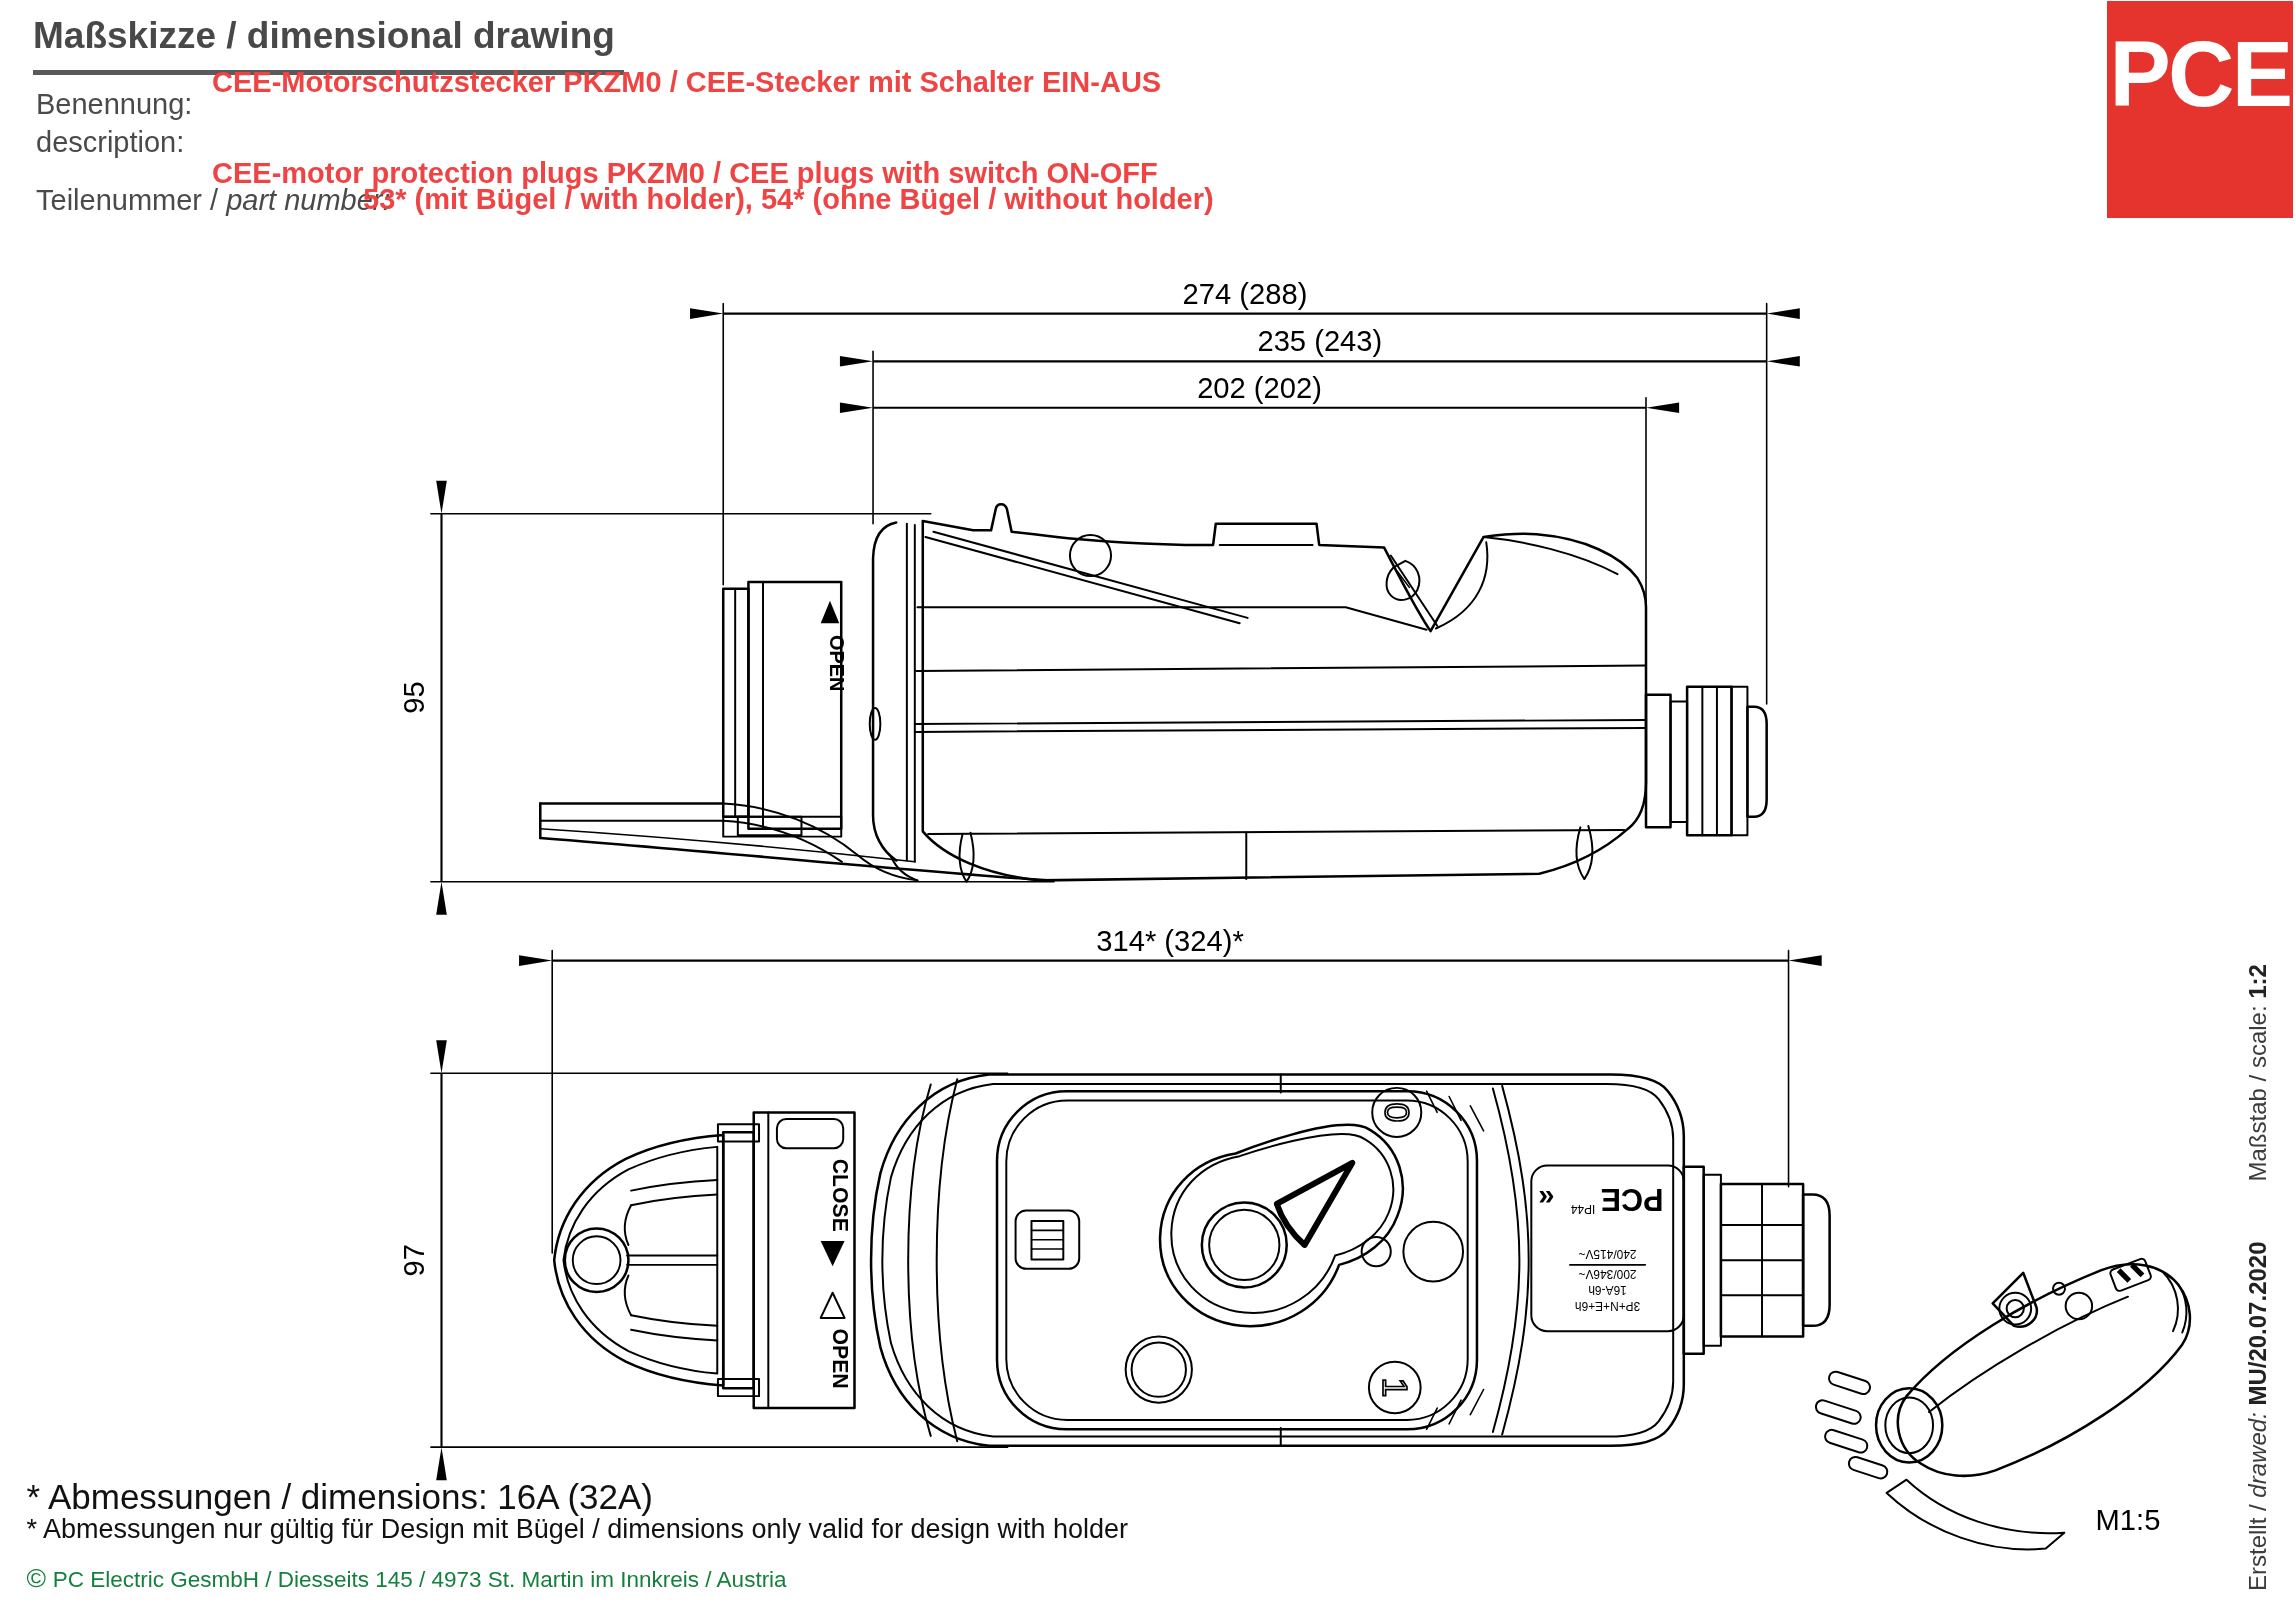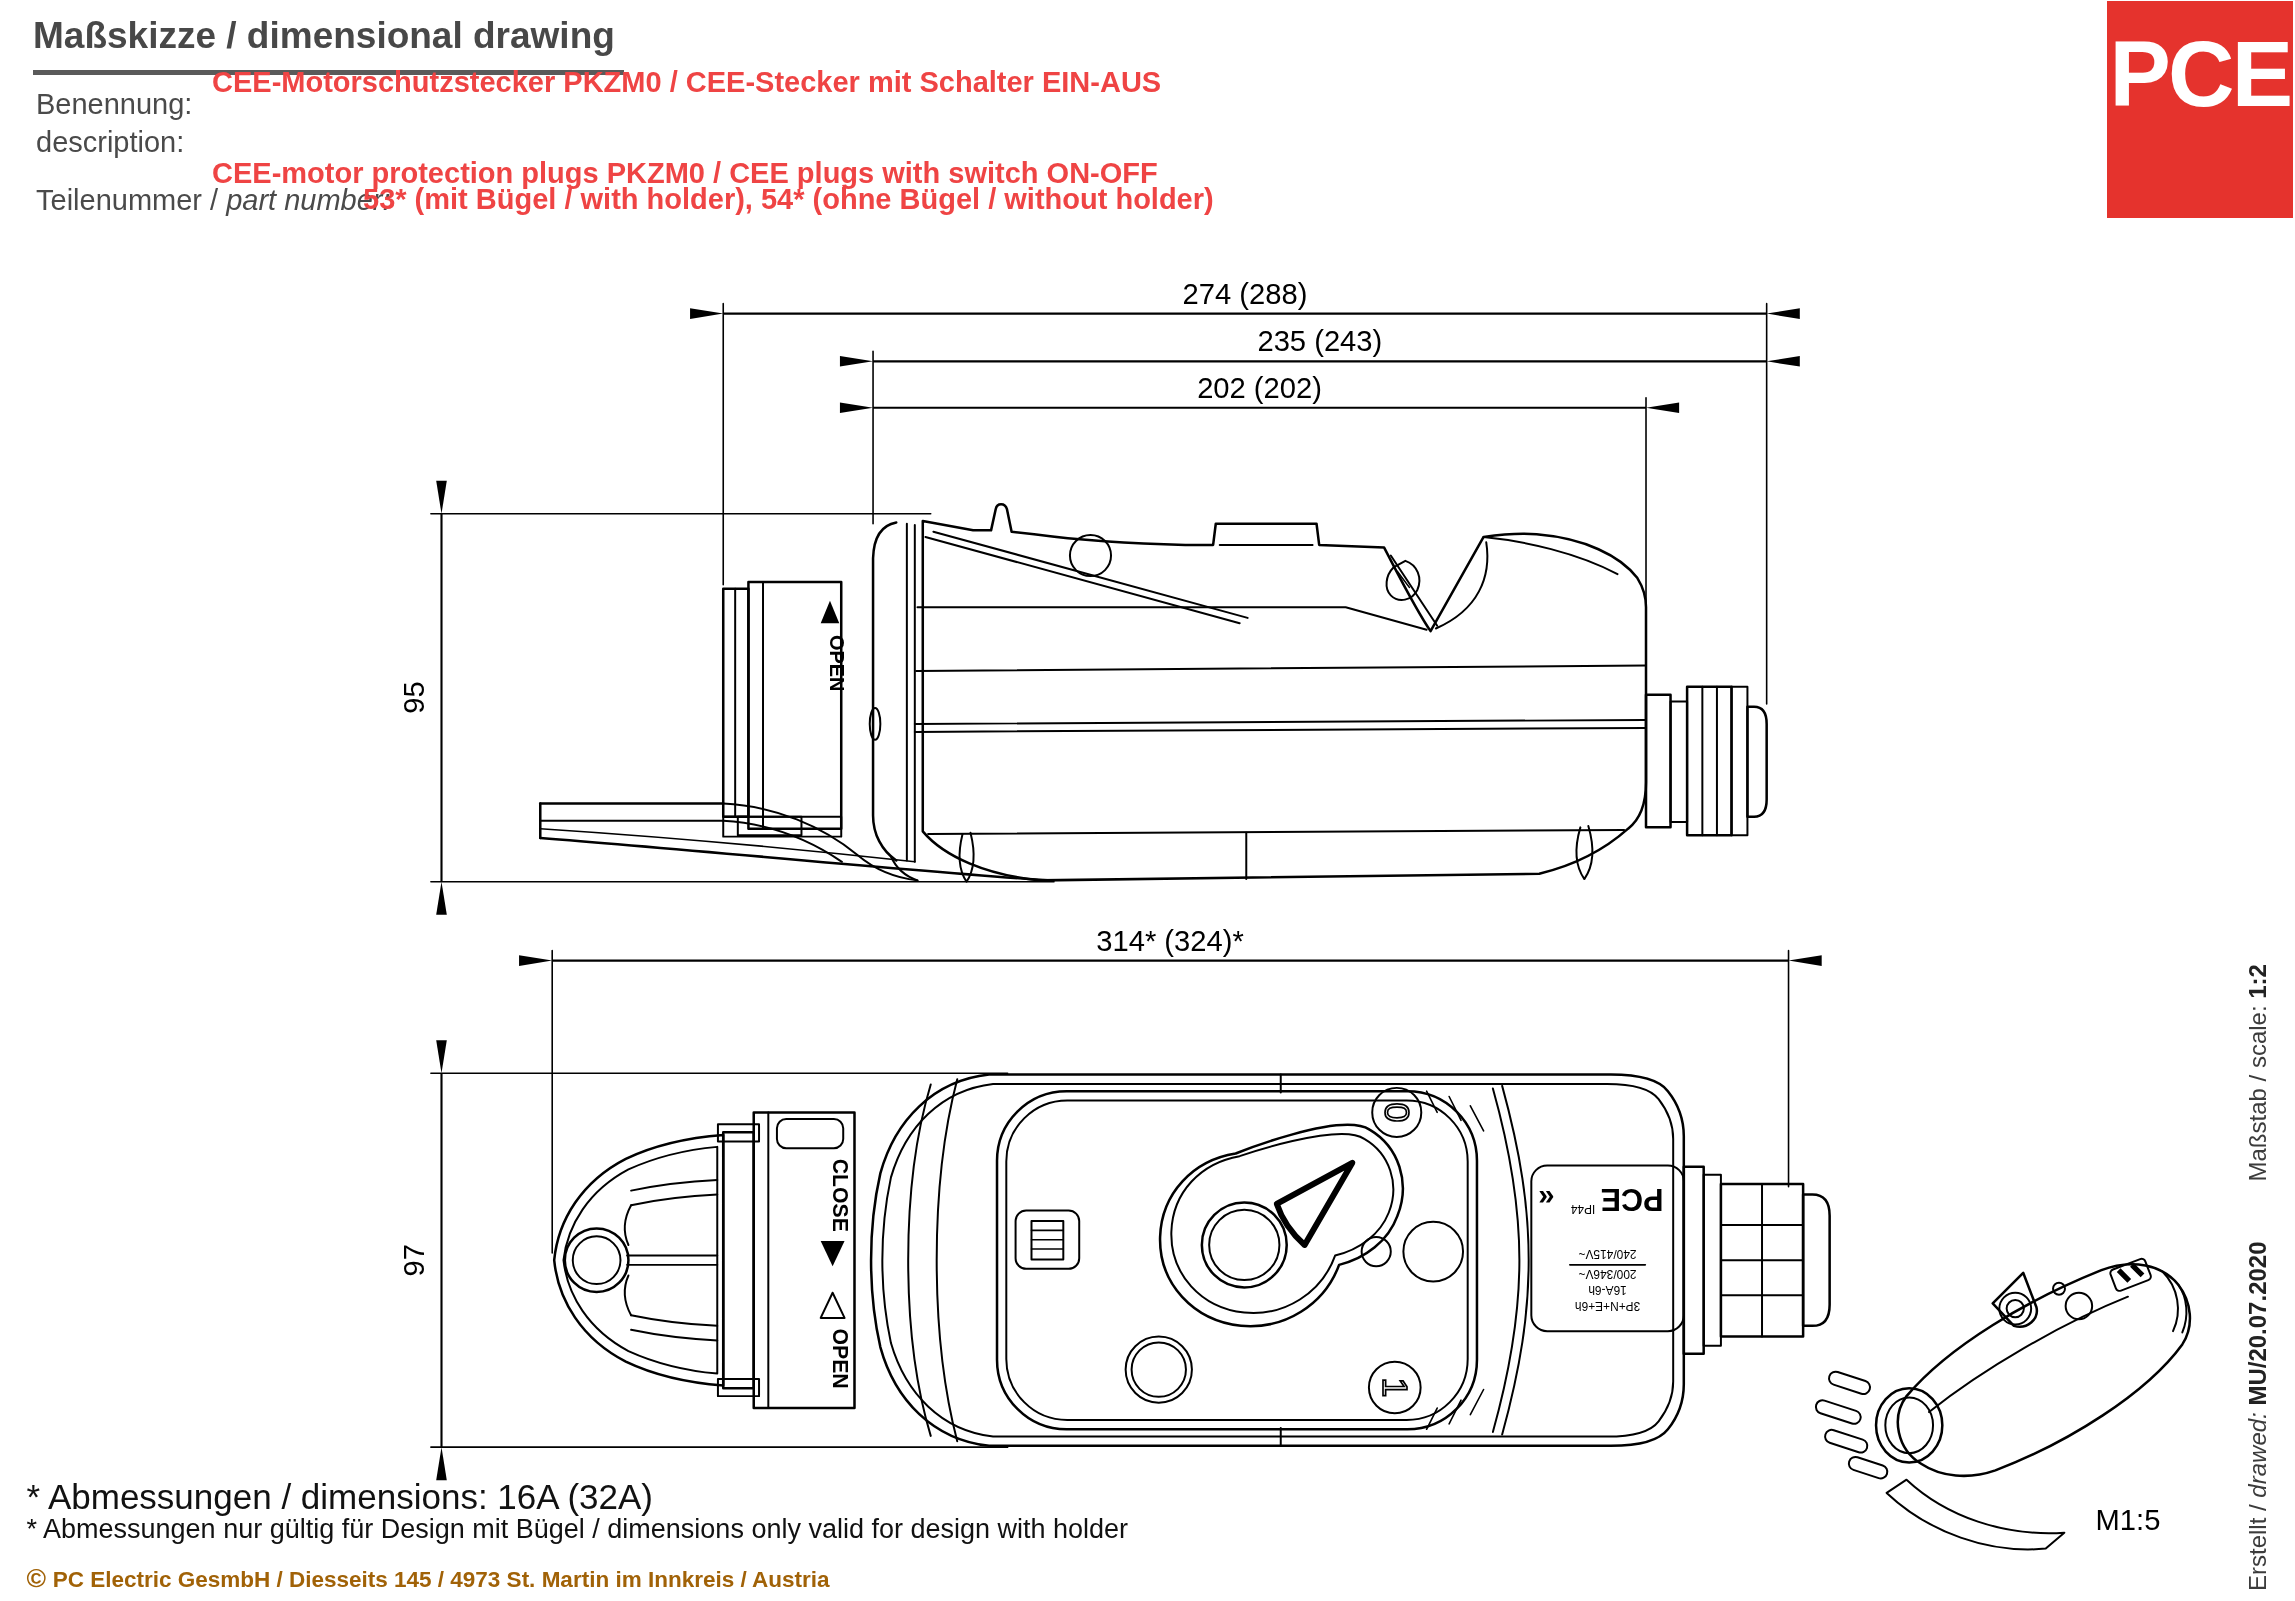--- a/index.html
+++ b/index.html
@@ -48,21 +48,21 @@
     left:2244px;top:1591px;width:617px;height:30.5px;
     transform:rotate(-90deg);transform-origin:top left;
     font-size:24px;color:#3c3c3c;white-space:nowrap;
   }
   .titleblock .it{font-style:italic;}
   .titleblock .b{font-weight:bold;color:#222;}
   .titleblock .gap{display:inline-block;width:60px;}
   
   .note1{left:26.5px;top:1477px;font-size:35px;color:#111;}
   .note2{left:26.5px;top:1514px;font-size:27px;color:#111;}
-  .copyright{left:26.5px;top:1563px;font-size:22.5px;color:#a16207;font-weight:bold;}
+  .copyright{left:26.5px;top:1563px;font-size:22.5px;color:#15803d;}
   .copyright .sym{font-size:26.5px;margin-right:6.6px;}
 </style>
 </head>
 <body>
 
 <div class="abs title">Maßskizze / dimensional drawing</div>
 
 <div class="abs hdr-label row-benennung-label">Benennung:</div>
 <div class="abs hdr-value row-benennung-value">CEE-Motorschutzstecker PKZM0 / CEE-Stecker mit Schalter EIN-AUS</div>
 

